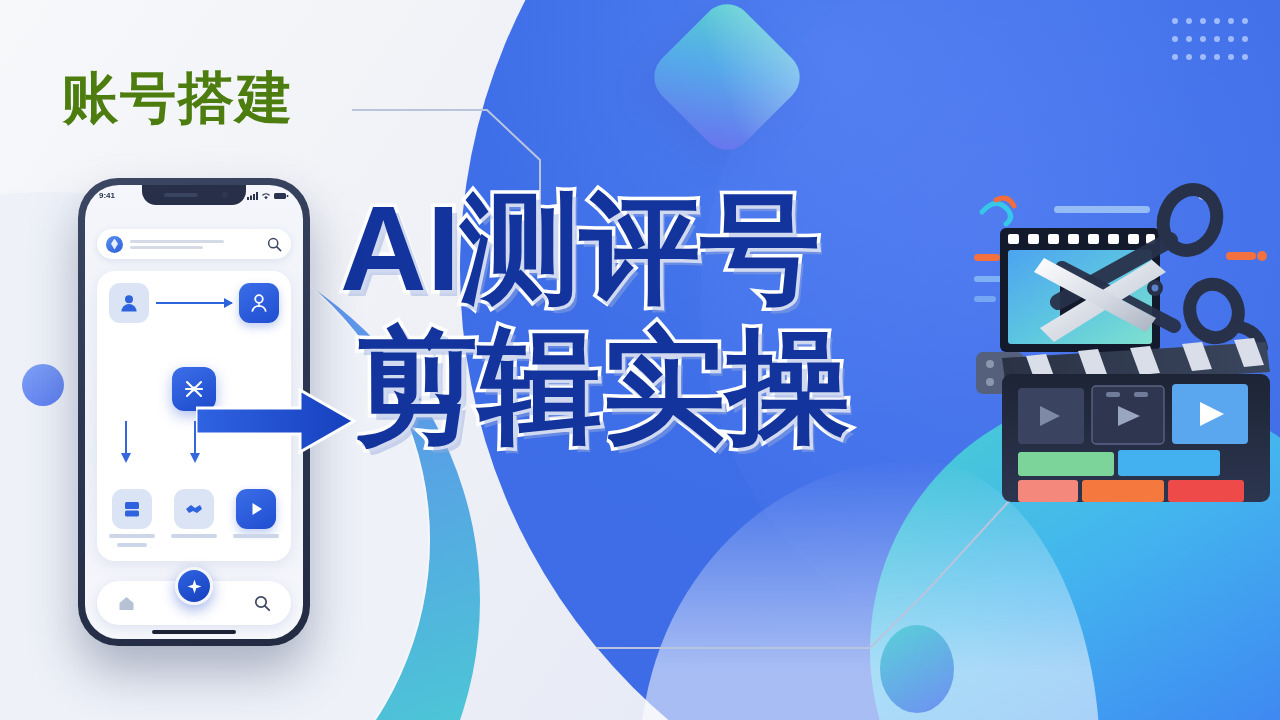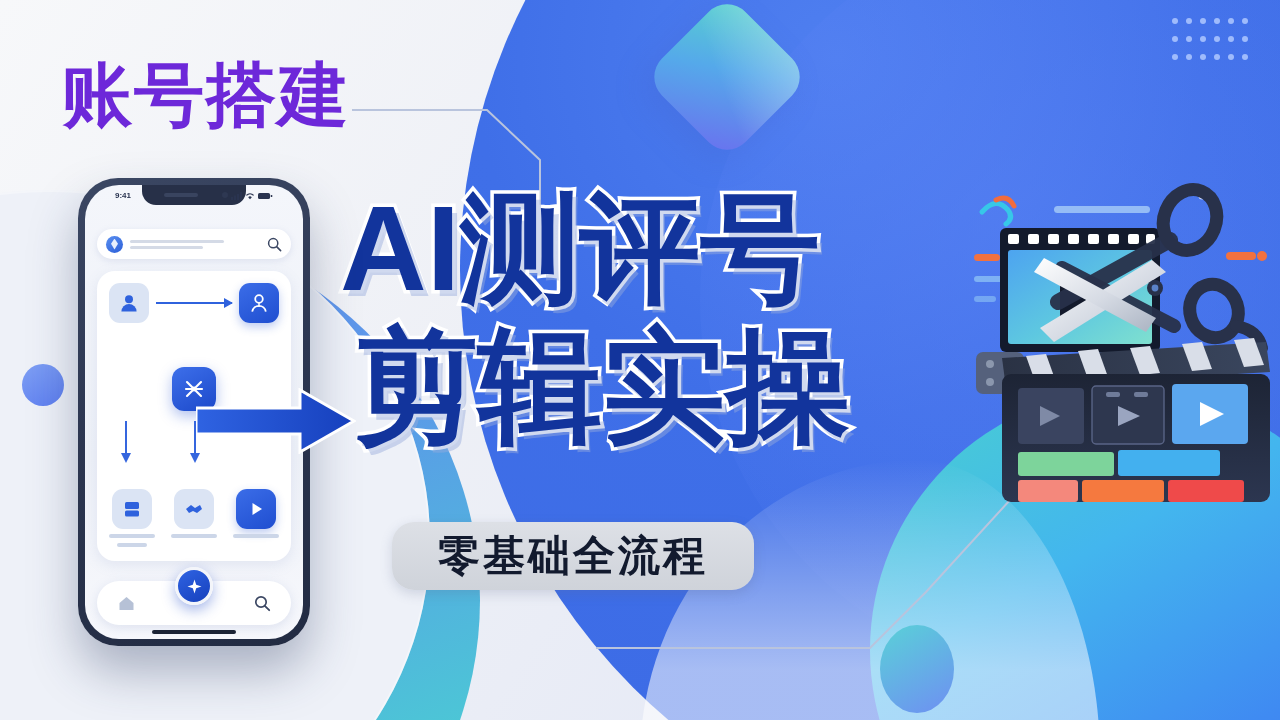--- a/index.html
+++ b/index.html
@@ -73,22 +73,22 @@
   .cube { position:absolute; left:668px; top:18px; width:118px; height:118px;
     transform:rotate(45deg); border-radius:26px;
     background:linear-gradient(145deg,#58d3cd 0%,#55a9ea 45%,#6a6fef 100%);
     box-shadow:0 14px 30px rgba(70,100,210,.28);
   }
   .cube:after { content:""; position:absolute; inset:0; border-radius:26px;
     background:linear-gradient(205deg,rgba(255,255,255,.34),rgba(255,255,255,0) 55%); }
 
   
   .label-left {
-    position:absolute; left:62px; top:60px;
-    font-size:70px; font-weight:bold; color:#6d28d9;
+    position:absolute; left:62px; top:70px;
+    font-size:56px; font-weight:bold; color:#4d7c0f;
     letter-spacing:2px; line-height:1;
   }
   .label-right {
     position:absolute; right:52px; top:78px;
     font-size:50px; font-weight:bold; color:#ffffff;
     letter-spacing:3px; line-height:1;
     text-shadow:0 3px 10px rgba(20,40,120,.32);
   }
 
   
@@ -124,21 +124,21 @@
     position:relative; width:100%; height:100%; border-radius:34px;
     background:linear-gradient(180deg,#f4f6fb 0%,#eef1f8 60%,#f7f8fc 100%);
     overflow:hidden;
   }
   .notch { position:absolute; left:50%; transform:translateX(-50%); top:0;
     width:104px; height:20px; background:#273048;
     border-bottom-left-radius:14px; border-bottom-right-radius:14px; }
   .notch .spk { position:absolute; left:22px; top:8px; width:34px; height:4px; border-radius:2px; background:#39445f; }
   .notch .cam { position:absolute; right:18px; top:7px; width:6px; height:6px; border-radius:50%; background:#44507040; }
   .statusbar { position:absolute; top:6px; left:0; right:0; display:flex;
-    justify-content:space-between; padding:0 30px; font-size:8px; color:#2a3450; font-weight:bold; }
+    justify-content:space-between; padding:0 14px; font-size:8px; color:#2a3450; font-weight:bold; }
   .status-icons { display:flex; gap:3px; align-items:center; }
   .searchbar { position:absolute; top:44px; left:12px; right:12px; height:30px;
     background:#fff; border-radius:15px; display:flex; align-items:center; padding:0 9px; gap:7px;
     box-shadow:0 2px 7px rgba(120,140,190,.18); }
   .sb-avatar { width:17px; height:17px; border-radius:50%;
     background:linear-gradient(145deg,#5a8ff0,#2c5fd8); flex:none; position:relative; }
   .sb-avatar:after{ content:""; position:absolute; left:5px; top:3px; width:7px; height:11px;
     background:#e8effc; clip-path:polygon(50% 0,100% 48%,50% 100%,0 48%); }
   .sb-lines { flex:1; display:flex; flex-direction:column; gap:3px; }
   .sb-lines i { height:3px; border-radius:2px; background:#d4dae6; display:block; }
@@ -230,23 +230,20 @@
 
   <div class="cube"></div>
 
   <div class="label-left">账号搭建</div>
 
   <div class="title-wrap">
     <div class="title-line">AI测评号</div>
     <div class="title-line second">剪辑实操</div>
   </div>
 
-  <div class="subtitle-badge">
-    <span>零基础全流程</span>
-  </div>
 
   <div class="phone">
     <div class="phone-screen">
       <div class="notch">
         <div class="spk"></div>
         <div class="cam"></div>
       </div>
       <div class="statusbar">
         <span>9:41</span>
         <span class="status-icons">

